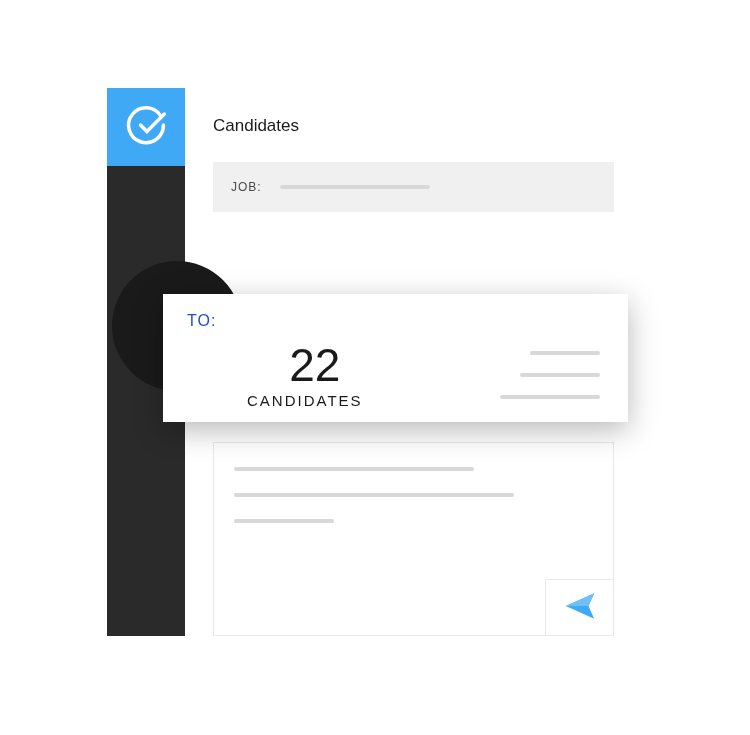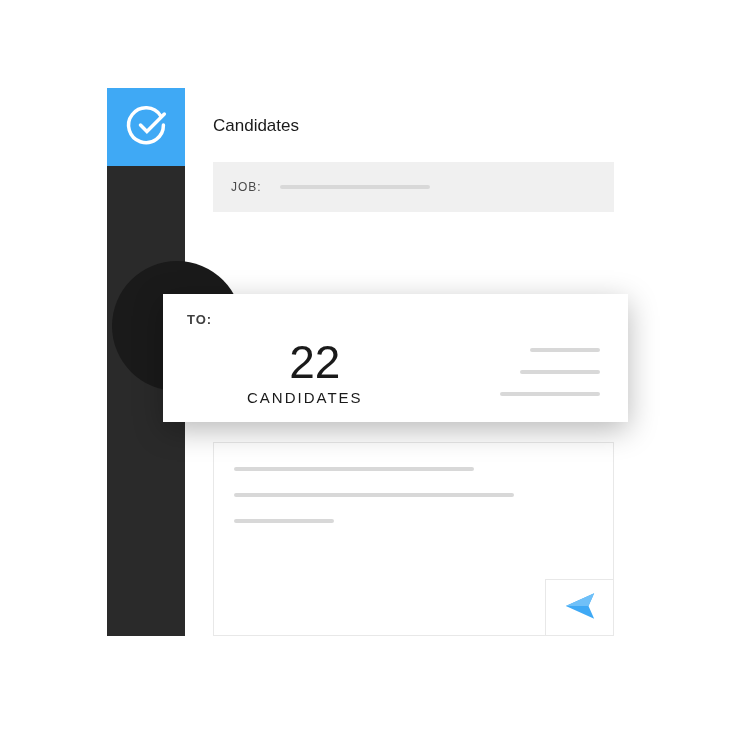--- a/index.html
+++ b/index.html
@@ -114,24 +114,24 @@
       left: 163px;
       top: 294px;
       width: 465px;
       height: 128px;
       background: #fff;
       box-shadow: 0 8px 28px rgba(0,0,0,0.28);
       padding: 18px 24px;
       z-index: 10;
     }
     .to-label {
-      font-size: 13px;
+      font-size: 16px;
       letter-spacing: 1px;
-      color: #404040;
-      font-weight: 700;
+      color: #1d4ed8;
+      font-weight: 400;
     }
     .to-content {
       display: flex;
       align-items: center;
       justify-content: space-between;
       height: 90px;
     }
     .to-count-block {
       display: flex;
       flex-direction: column;

